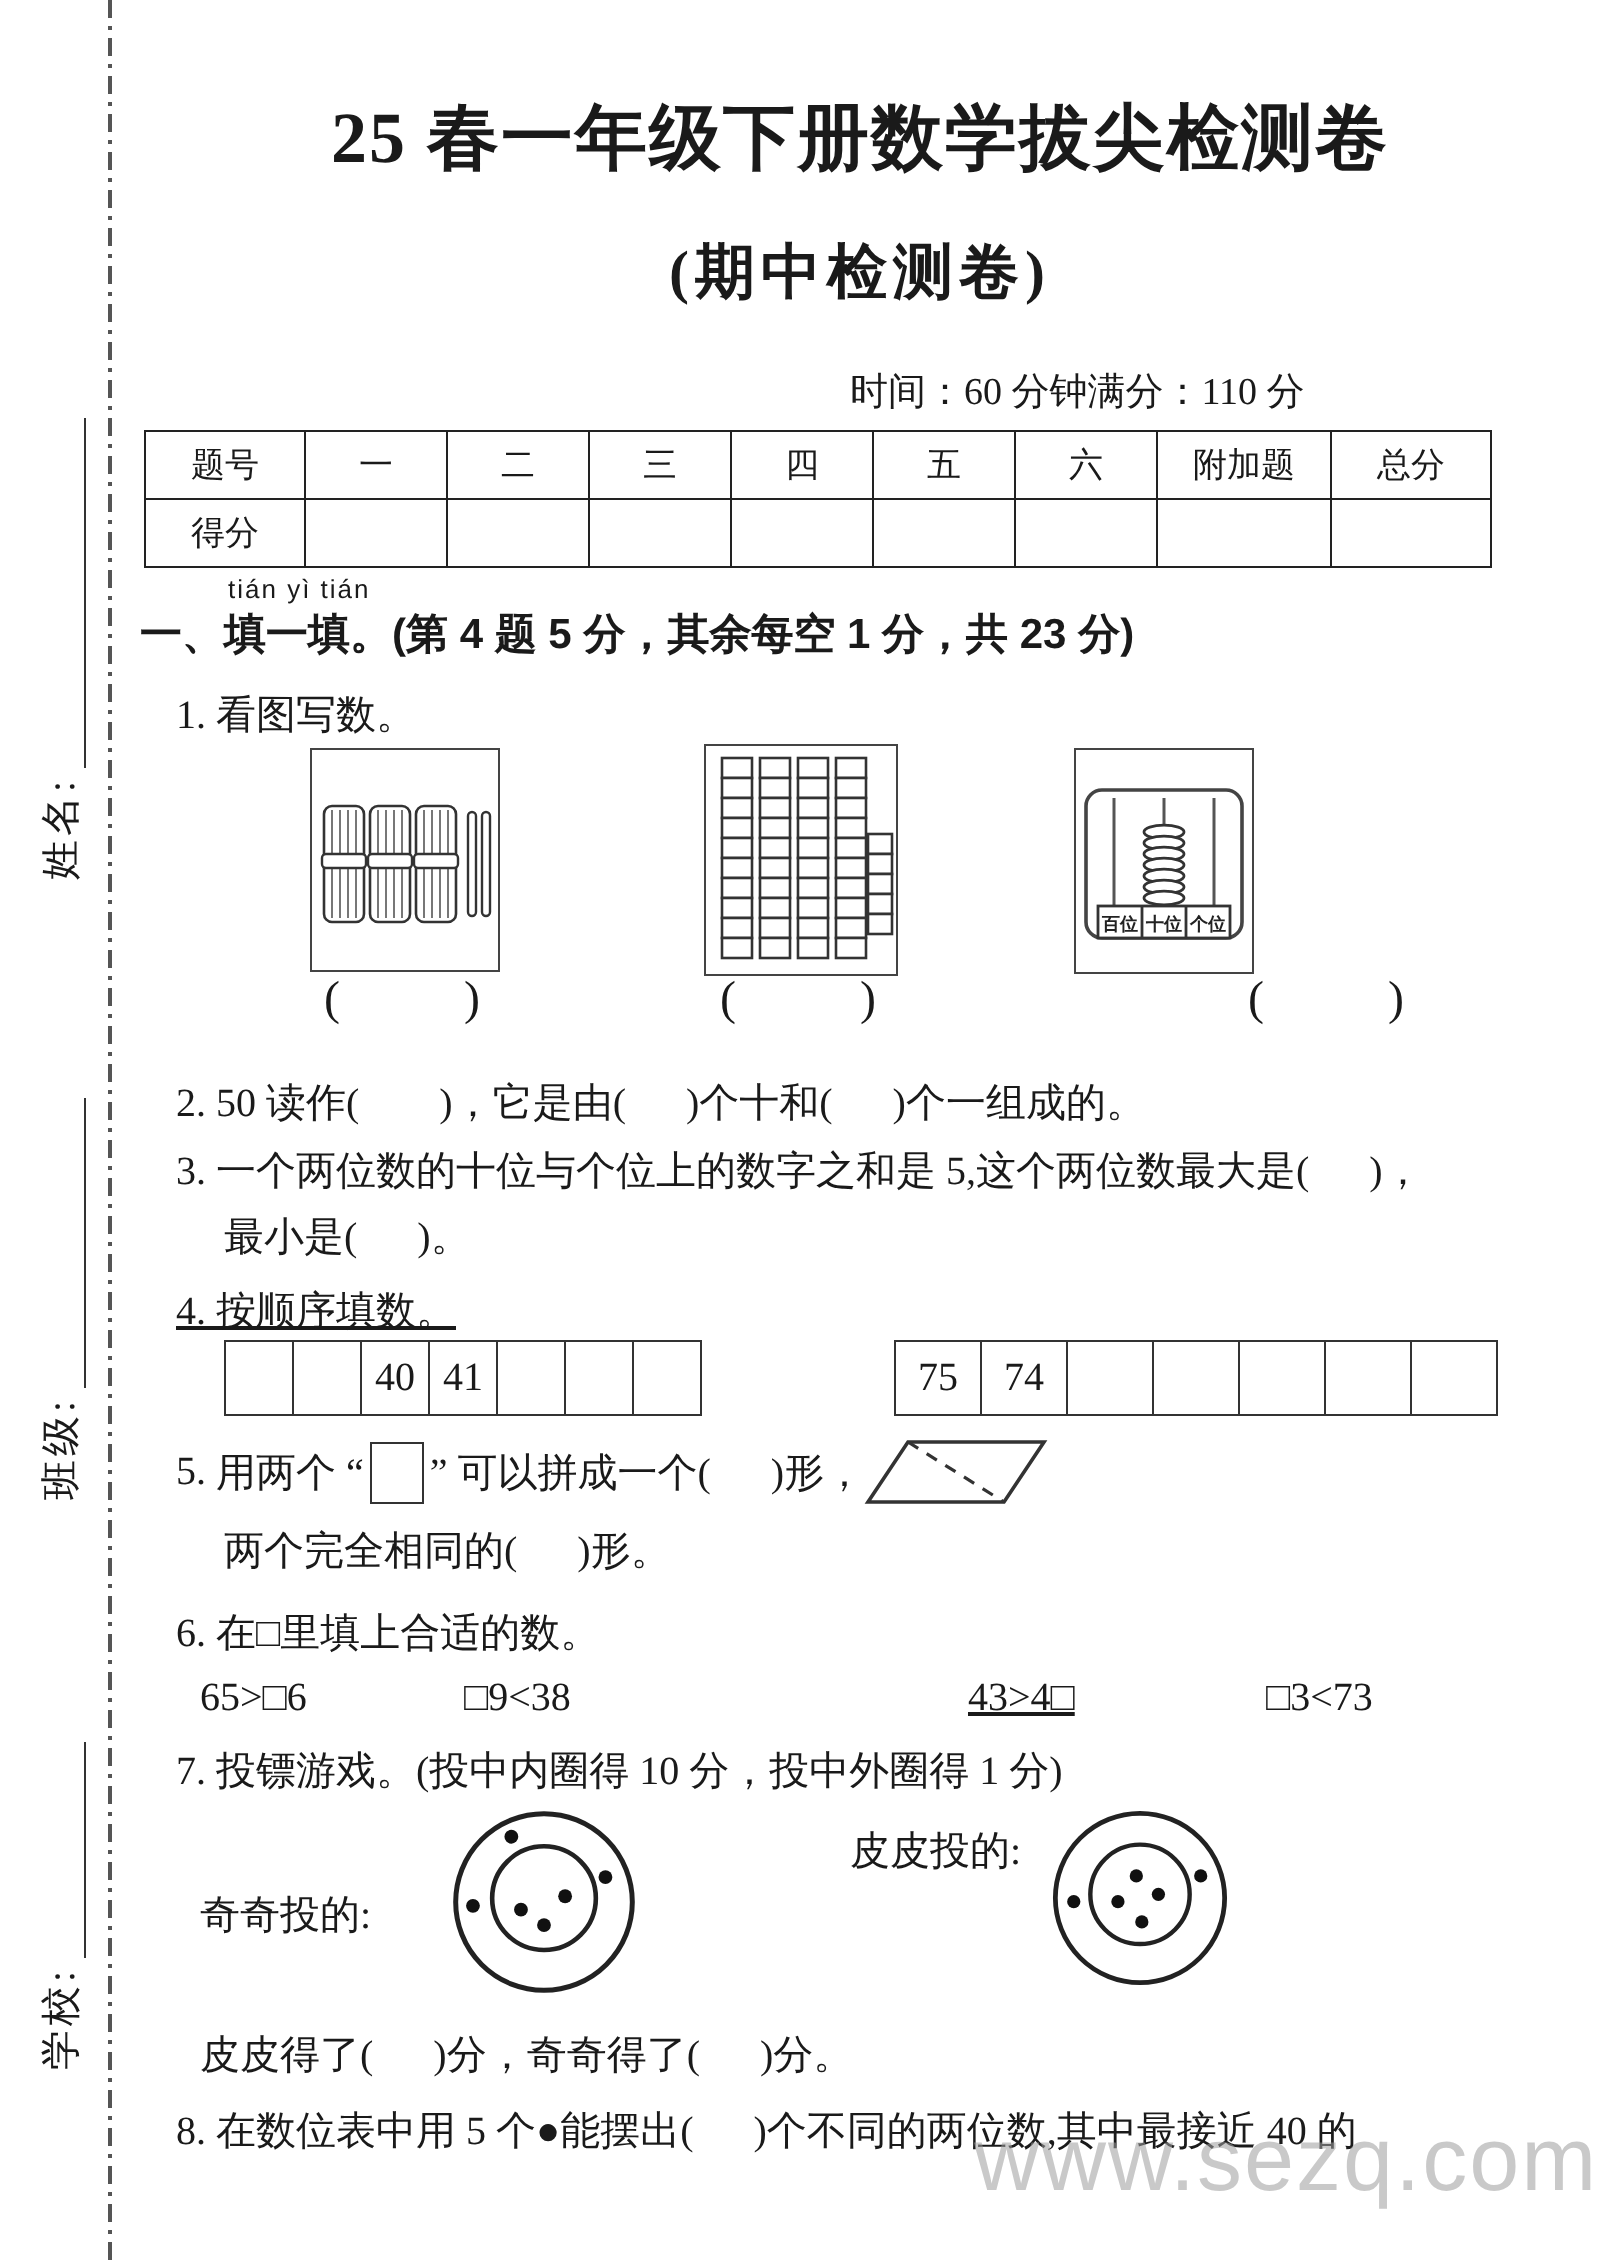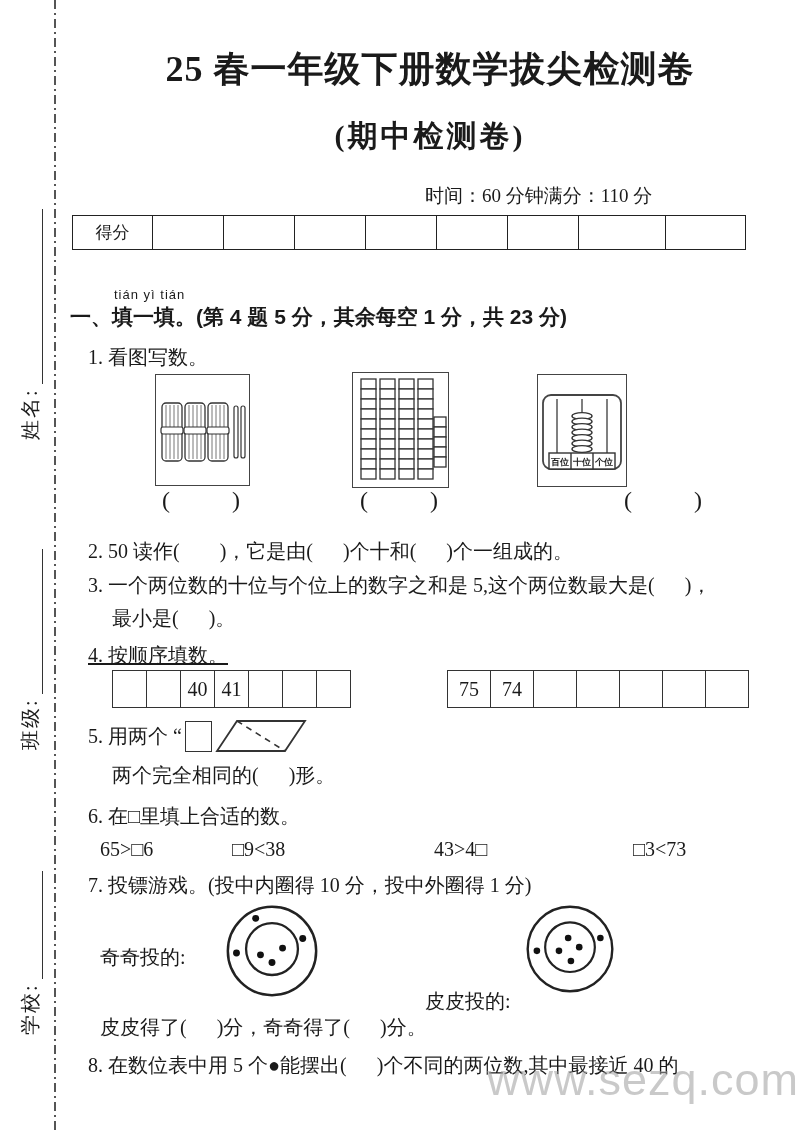--- a/index.html
+++ b/index.html
@@ -87,20 +87,31 @@
       <col style="width:71px">
       <col style="width:71px">
       <col style="width:71px">
     <col style="width:71px">
       <col style="width:71px">
       <col style="width:71px">
       <col style="width:87px">
       <col style="width:80px">
   </colgroup>
   <tbody>
+      <tr>
+    <td>题号</td>
+    <td>一</td>
+    <td>二</td>
+    <td>三</td>
+    <td>四</td>
+    <td>五</td>
+    <td>六</td>
+    <td>附加题</td>
+    <td>总分</td>
+  </tr>
   <tr>
     <td>得分</td>
     <td></td>
     <td></td>
     <td></td>
     <td></td>
     <td></td>
     <td></td>
     <td></td>
     <td></td>
@@ -257,46 +268,47 @@
   <div class="cell c43"></div>
   <div class="cell c43"></div>
   <div class="cell c43"></div>
   <div class="cell c43"></div>
 </div>
 
 <div class="abs inline-row" style="left:88px;top:714px;height:44px;">
   <span>5.</span><span> </span>
   <span>用两个 “</span>
   <span class="sq-box"></span>
+  <span>” 可以拼成一个(      )形，</span>
   <svg width="92" height="36" viewBox="0 0 92 36">
     <path d="M22,3 L90,3 L70,33 L2,33 Z" fill="none" stroke="#333" stroke-width="1.8"></path>
     <line x1="22" y1="3" x2="70" y2="33" stroke="#333" stroke-width="1.6" stroke-dasharray="6,5"></line>
   </svg>
 </div>
 <div class="abs q" style="left:112px;top:762px;">两个完全相同的(      )形。</div>
 
 <div class="abs q" style="left:88px;top:803px;"><span>6.</span> <span>在□里填上合适的数。</span></div>
 <span class="q6-item" style="left:100px;">65&gt;□6</span>
 <span class="q6-item" style="left:232px;">□9&lt;38</span>
-<span class="q6-item" style="left:434px;">43&gt;4□</span>
+<span class="q6-item" style="left:484px;text-decoration:underline;">43&gt;4□</span>
 <span class="q6-item" style="left:633px;">□3&lt;73</span>
 
 <div class="abs q" style="left:88px;top:872px;"><span>7.</span> <span>投镖游戏。(投中内圈得 10 分，投中外圈得 1 分)</span></div>
 <div class="abs q" style="left:100px;top:944px;">奇奇投的:</div>
 <svg class="abs" style="left:222px;top:903px;" width="100" height="96" viewBox="0 0 100 100">
   <ellipse cx="50" cy="50" rx="46" ry="46" fill="none" stroke="#222" stroke-width="2.6"></ellipse>
   <ellipse cx="50" cy="48" rx="27" ry="27" fill="none" stroke="#222" stroke-width="2.4"></ellipse>
 <circle cx="33" cy="16" r="3.6" fill="#111"></circle>
     <circle cx="82" cy="37" r="3.6" fill="#111"></circle>
     <circle cx="13" cy="52" r="3.6" fill="#111"></circle>
     <circle cx="38" cy="54" r="3.6" fill="#111"></circle>
     <circle cx="61" cy="47" r="3.6" fill="#111"></circle>
     <circle cx="50" cy="62" r="3.6" fill="#111"></circle>
   </svg>
-<div class="abs q" style="left:425px;top:988px;">皮皮投的:</div>
+<div class="abs q" style="left:425px;top:912px;">皮皮投的:</div>
 <svg class="abs" style="left:524px;top:902px;" width="92" height="94" viewBox="0 0 100 100">
   <ellipse cx="50" cy="50" rx="46" ry="46" fill="none" stroke="#222" stroke-width="2.6"></ellipse>
   <ellipse cx="50" cy="48" rx="27" ry="27" fill="none" stroke="#222" stroke-width="2.4"></ellipse>
 <circle cx="48" cy="38" r="3.6" fill="#111"></circle>
     <circle cx="38" cy="52" r="3.6" fill="#111"></circle>
     <circle cx="60" cy="48" r="3.6" fill="#111"></circle>
     <circle cx="51" cy="63" r="3.6" fill="#111"></circle>
     <circle cx="14" cy="52" r="3.6" fill="#111"></circle>
     <circle cx="83" cy="38" r="3.6" fill="#111"></circle>
   </svg>

